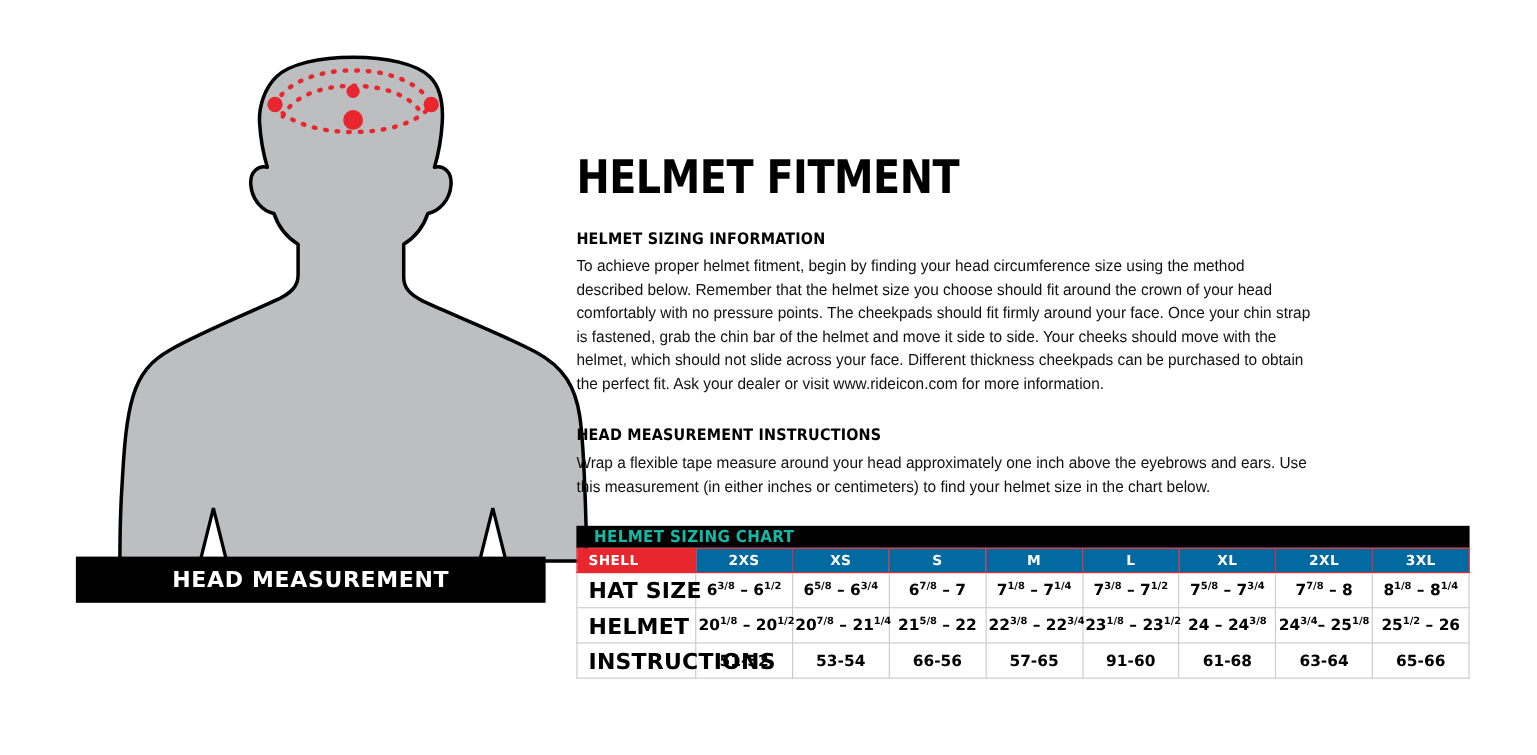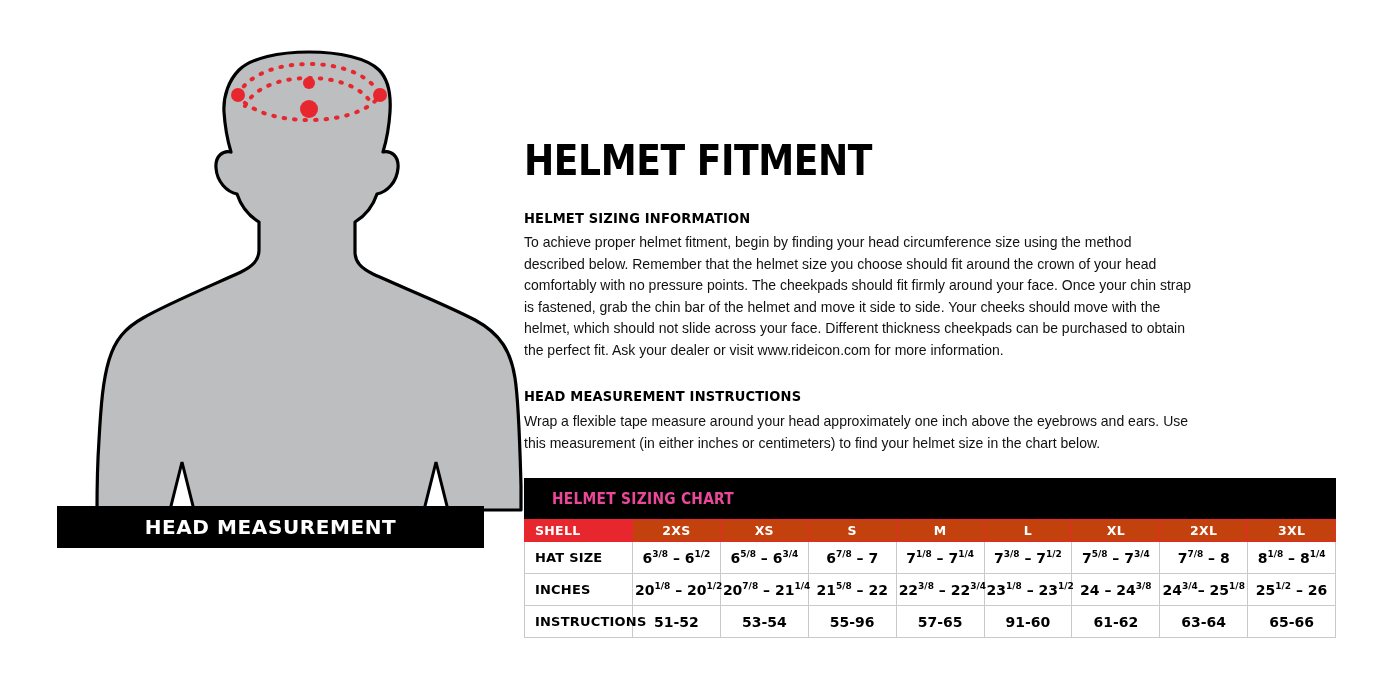--- a/index.html
+++ b/index.html
@@ -13,21 +13,21 @@
     position: relative;
     width: 1397px;
     height: 686px;
     overflow: hidden;
     background: #fff;
   }
 
   
   #illustration {
     position: absolute;
-    left: 0; top: 0;
+    left: 12px; top: 0;
     width: 520px; height: 574px; padding-left: 39px;
   }
   #illustration svg { display: block; }
 
   .measure-band {
     position: absolute;
     left: 57px;
     top: 506px;
     width: 427px;
     height: 42px;
@@ -95,25 +95,25 @@
 
   
   #chart {
     position: absolute;
     left: 0;
     top: 478px;
     width: 812px;
   }
   .chart-title-bar {
     background: #000;
-    color: #ec4899;
-    height: 41px;
+    color: #14b8a6;
+    height: 20px;
     display: flex;
     align-items: center;
-    padding-left: 28px;
+    padding-left: 16px;
   }
   .chart-title-bar span {
     font-family: "DejaVu Sans", sans-serif;
     font-weight: bold;
     font-size: 15px;
     letter-spacing: 0.3px;
     transform: scaleX(0.92);
     transform-origin: left center;
   }
   table {
@@ -126,36 +126,36 @@
     text-align: center;
     font-family: "DejaVu Sans", sans-serif;
     font-weight: bold;
     font-size: 13.5px;
     color: #000;
     height: 32px;
     padding: 0 2px;
     white-space: nowrap;
   }
   thead th {
-    background: #c2410c;
+    background: #0369a1;
     color: #ffffff;
     border: 1px solid #e8262d;
     height: 22px;
     font-size: 12.5px;
     letter-spacing: 0.3px;
   }
   thead th.shell-col {
     background: #e8262d;
     text-align: left;
     padding-left: 10px;
   }
   tbody td.rowlabel {
     text-align: left;
     padding-left: 10px;
-    font-size: 13px;
+    font-size: 20px;
     letter-spacing: 0.2px;
   }
   tbody td { font-size: 14px; }
   sup { font-size: 9px; vertical-align: super; line-height: 0; }
   .colfirst { width: 108px; }
 </style>
 </head>
 <body>
 
 <div id="page">
@@ -243,38 +243,38 @@
               <td>6<sup>3/8</sup> – 6<sup>1/2</sup></td>
               <td>6<sup>5/8</sup> – 6<sup>3/4</sup></td>
               <td>6<sup>7/8</sup> – 7</td>
               <td>7<sup>1/8</sup> – 7<sup>1/4</sup></td>
               <td>7<sup>3/8</sup> – 7<sup>1/2</sup></td>
               <td>7<sup>5/8</sup> – 7<sup>3/4</sup></td>
               <td>7<sup>7/8</sup> – 8</td>
               <td>8<sup>1/8</sup> – 8<sup>1/4</sup></td>
             </tr>
             <tr>
-              <td class="rowlabel colfirst">INCHES</td>
+              <td class="rowlabel colfirst">HELMET</td>
               <td>20<sup>1/8</sup> – 20<sup>1/2</sup></td>
               <td>20<sup>7/8</sup> – 21<sup>1/4</sup></td>
               <td>21<sup>5/8</sup> – 22</td>
               <td>22<sup>3/8</sup> – 22<sup>3/4</sup></td>
               <td>23<sup>1/8</sup> – 23<sup>1/2</sup></td>
               <td>24 – 24<sup>3/8</sup></td>
               <td>24<sup>3/4</sup>– 25<sup>1/8</sup></td>
               <td>25<sup>1/2</sup> – 26</td>
             </tr>
             <tr>
               <td class="rowlabel colfirst">INSTRUCTIONS</td>
               <td>51-52</td>
               <td>53-54</td>
-              <td>55-96</td>
+              <td>66-56</td>
               <td>57-65</td>
               <td>91-60</td>
-              <td>61-62</td>
+              <td>61-68</td>
               <td>63-64</td>
               <td>65-66</td>
             </tr>
           </tbody>
       </table>
     </div>
 
   </div>
 </div>
 

